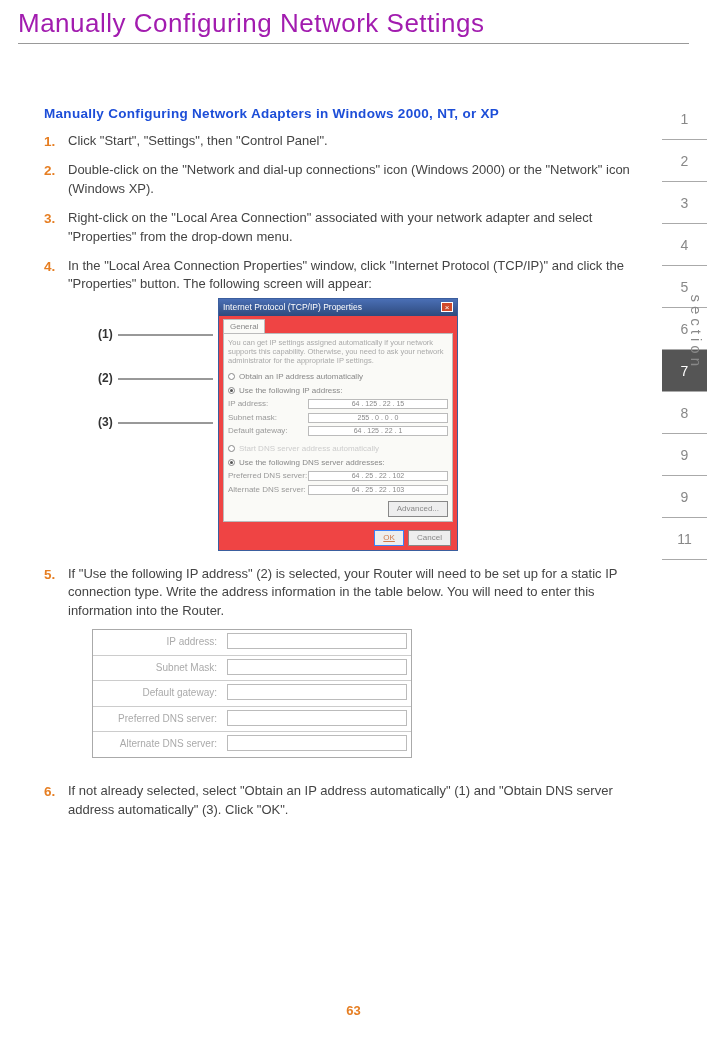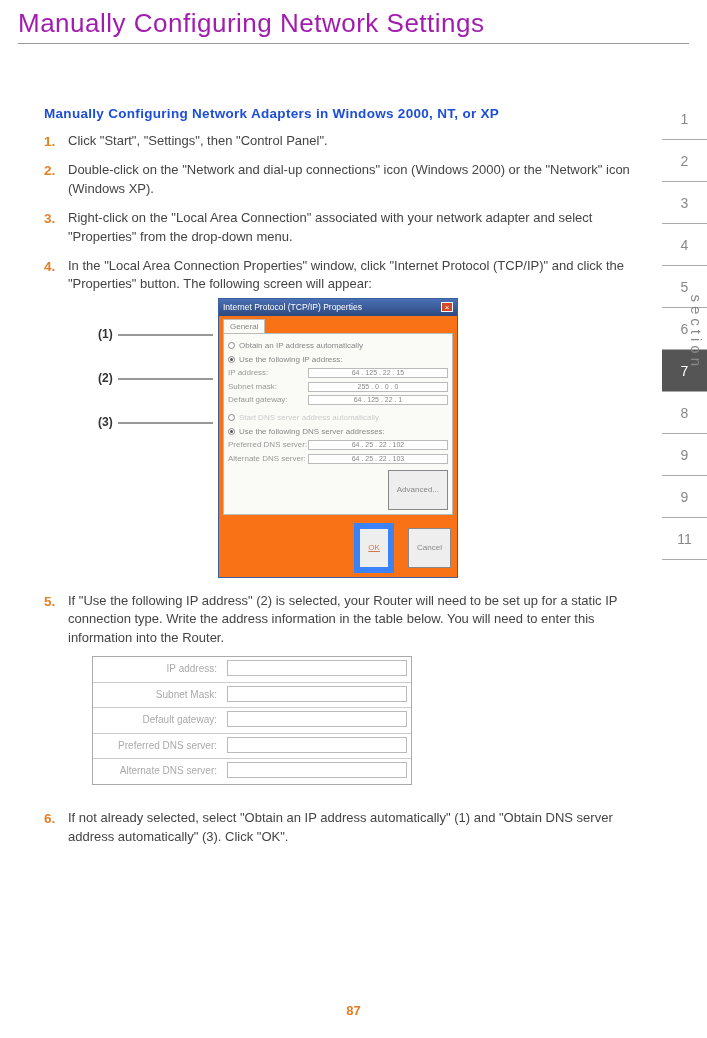--- a/index.html
+++ b/index.html
@@ -71,21 +71,21 @@
     padding-left: 30px;
   }
   .callout svg {
     position: absolute;
     left: 50px;
     top: 7px;
   }
   .dialog {
     width: 240px;
     border: 1px solid #3b5e9e;
-    background: #f97316;
+    background: #ef4444;
     font-size: 8px;
     color: #888;
   }
   .dialog-title {
     background: linear-gradient(#4a6fb5, #2e4a7d);
     color: #fff;
     padding: 2px 4px;
     font-size: 8.5px;
     display: flex;
     justify-content: space-between;
@@ -134,24 +134,24 @@
     font-size: 7px;
     color: #888;
     padding: 0 2px;
   }
   .dialog-btns { text-align: right; margin-top: 6px; }
   .dialog-btn {
     display: inline-block;
     border: 1px solid #888;
     background: #eee;
     font-size: 8px;
-    padding: 13px 8px;
-    margin-left: 12px;
-  }
-  .dialog-btn.ok { border: 6px solid #3b82f6; color: #d07a4a; text-decoration: underline; }
+    padding: 1px 8px;
+    margin-left: 2px;
+  }
+  .dialog-btn.ok { border: 1px solid #3b82f6; color: #d07a4a; text-decoration: underline; }
   .info-table {
     width: 320px;
     border: 1px solid #aaa;
     margin: 8px 0 14px 24px;
     background: #fff;
   }
   .info-table .row {
     display: flex;
     border-bottom: 1px solid #ccc;
   }
@@ -270,20 +270,21 @@
             </div>
           </div>
 
           <div class="dialog">
             <div class="dialog-title">
               <span>Internet Protocol (TCP/IP) Properties</span>
               <span class="dialog-close">×</span>
             </div>
             <span class="dialog-tab">General</span>
             <div class="dialog-body">
+              <div class="dialog-desc">You can get IP settings assigned automatically if your network supports this capability. Otherwise, you need to ask your network administrator for the appropriate IP settings.</div>
 
               <div class="radio-row">
                 <span class="radio"></span>
                 <span>Obtain an IP address automatically</span>
               </div>
               <div class="radio-row">
                 <span class="radio sel"></span>
                 <span>Use the following IP address:</span>
               </div>
               <div class="field-row">
@@ -378,13 +379,13 @@
   <div class="tab">6</div>
   <div class="tab active">7</div>
   <div class="tab">8</div>
   <div class="tab">9</div>
   <div class="tab">9</div>
   <div class="tab">11</div>
 </div>
 
 <div class="section-label">section</div>
 
-<div class="page-number">87</div>
+<div class="page-number">63</div>
 
 </body></html>

